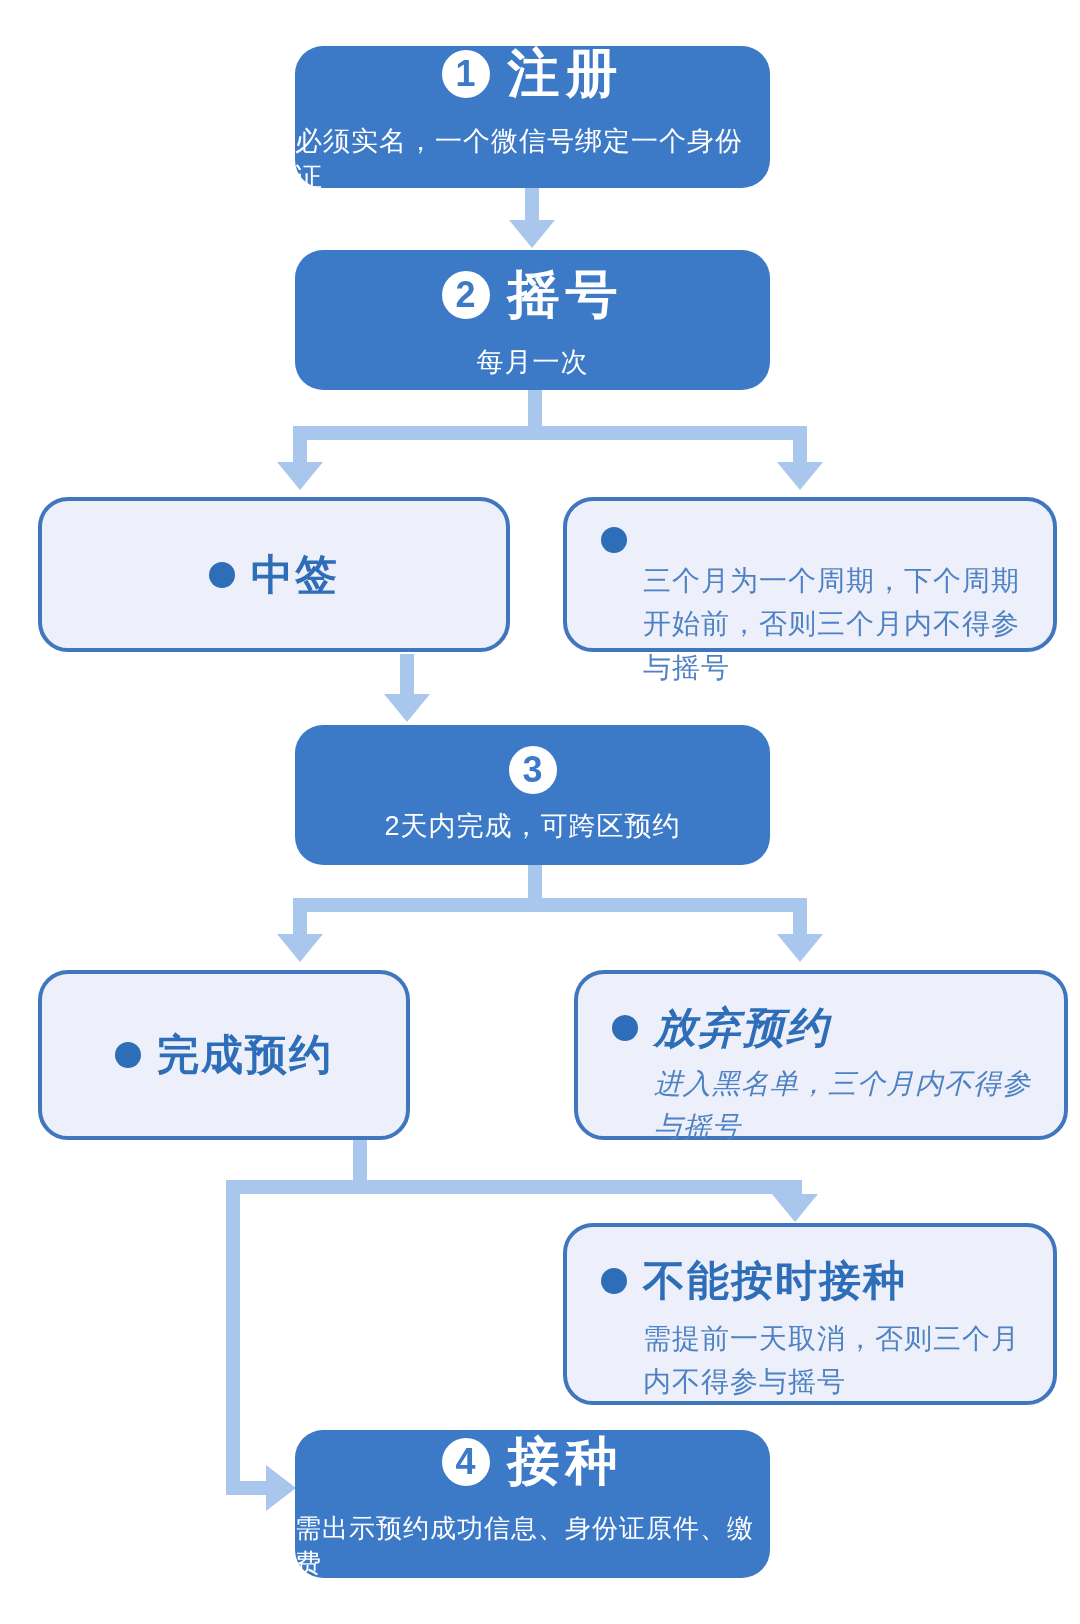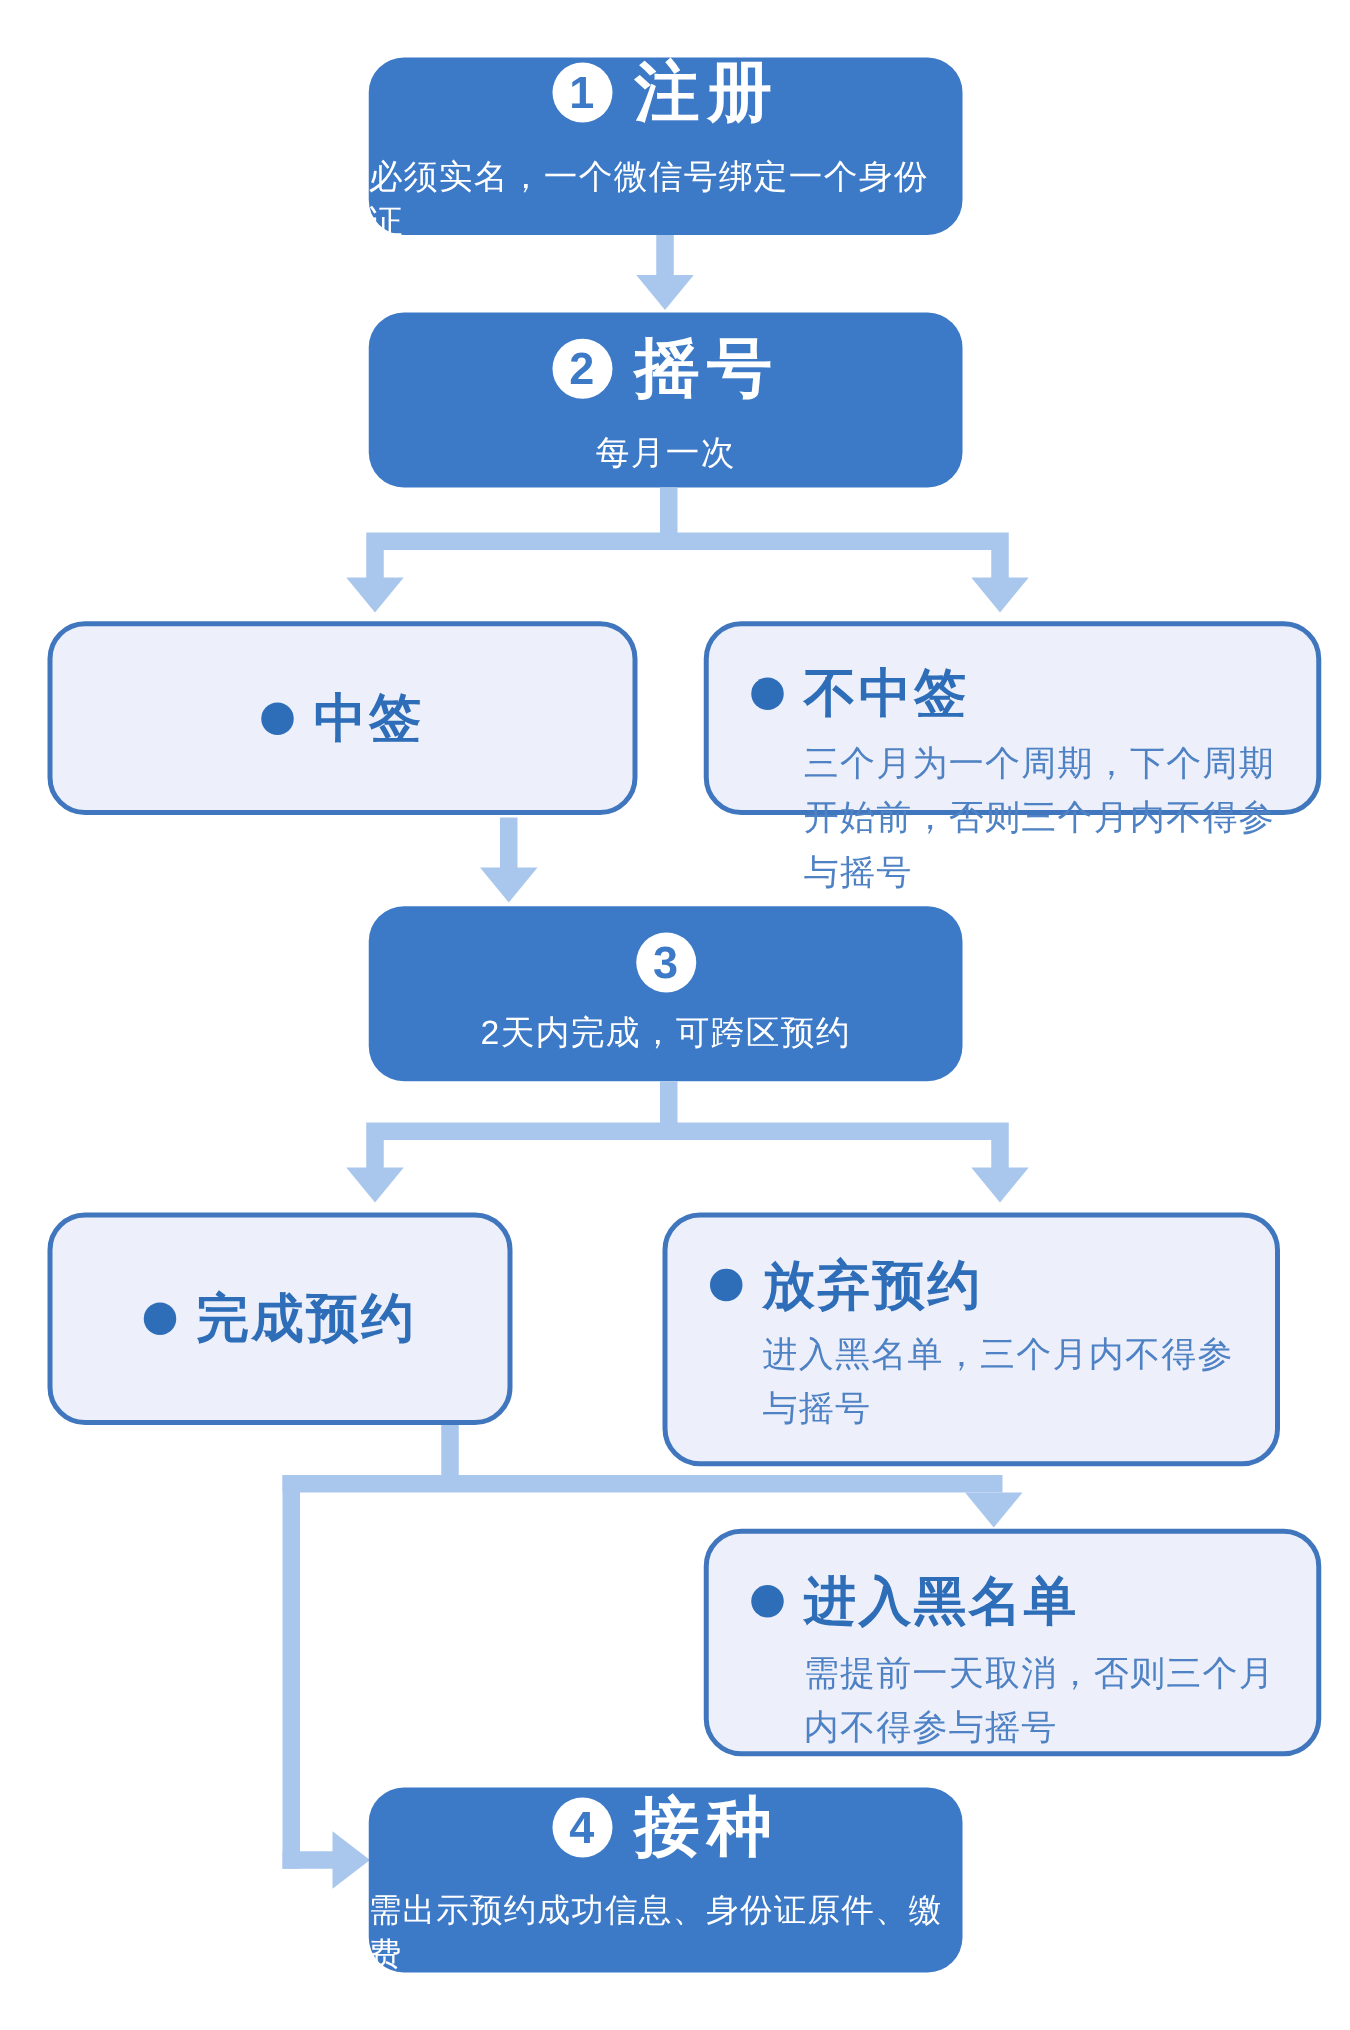--- a/index.html
+++ b/index.html
@@ -96,21 +96,20 @@
   <div class="out-box out-center" style="left:38px;top:497px;width:472px;height:155px;">
     <div class="out-title-row">
       <span class="bullet"></span>
       <span class="out-title">中签</span>
     </div>
   </div>
 
   <div class="out-box out-pad" style="left:563px;top:497px;width:494px;height:155px;">
     <div class="out-title-row">
       <span class="bullet"></span>
-      <span class="out-title">不中签</span>
     </div>
     <div class="out-sub" style="margin-top:6px;">三个月为一个周期，下个周期开始前，否则三个月内不得参与摇号</div>
   </div>
 
   <div class="shaft" style="left:400px;top:654px;width:14px;height:42px;"></div>
   <div class="tri-down" style="left:384px;top:694px;"></div>
 
   <div class="step-box" style="left:295px;top:725px;width:475px;height:140px;">
     <div class="step-title-row">
       <span class="badge">3</span>
@@ -125,39 +124,39 @@
   <div class="shaft" style="left:793px;top:912px;width:14px;height:24px;"></div>
   <div class="tri-down" style="left:777px;top:934px;"></div>
 
   <div class="out-box out-center" style="left:38px;top:970px;width:372px;height:170px;">
     <div class="out-title-row">
       <span class="bullet"></span>
       <span class="out-title">完成预约</span>
     </div>
   </div>
 
-  <div class="out-box out-pad" style="left:530px;top:970px;width:494px;height:203px;">
+  <div class="out-box out-pad" style="left:574px;top:970px;width:494px;height:170px;font-style:italic;">
     <div class="out-title-row">
       <span class="bullet"></span>
       <span class="out-title">放弃预约</span>
     </div>
     <div class="out-sub" style="margin-top:6px;">进入黑名单，三个月内不得参与摇号</div>
   </div>
 
   <div class="shaft" style="left:353px;top:1140px;width:14px;height:42px;"></div>
   <div class="shaft" style="left:226px;top:1180px;width:576px;height:14px;"></div>
   <div class="tri-down" style="left:772px;top:1194px;"></div>
   <div class="shaft" style="left:226px;top:1180px;width:14px;height:315px;"></div>
   <div class="shaft" style="left:226px;top:1481px;width:42px;height:14px;"></div>
   <div class="tri-right" style="left:266px;top:1465px;"></div>
 
   <div class="out-box out-pad" style="left:563px;top:1223px;width:494px;height:182px;">
     <div class="out-title-row">
       <span class="bullet"></span>
-      <span class="out-title">进入黑名单</span>
+      <span class="out-title">不能按时接种</span>
     </div>
     <div class="out-sub" style="margin-top:8px;">需提前一天取消，否则三个月内不得参与摇号</div>
   </div>
 
   <div class="step-box" style="left:295px;top:1430px;width:475px;height:148px;">
     <div class="step-title-row">
       <span class="badge">4</span>
       <span class="step-title">接种</span>
     </div>
     <div class="step-sub" style="font-size:26px;">需出示预约成功信息、身份证原件、缴费</div>

